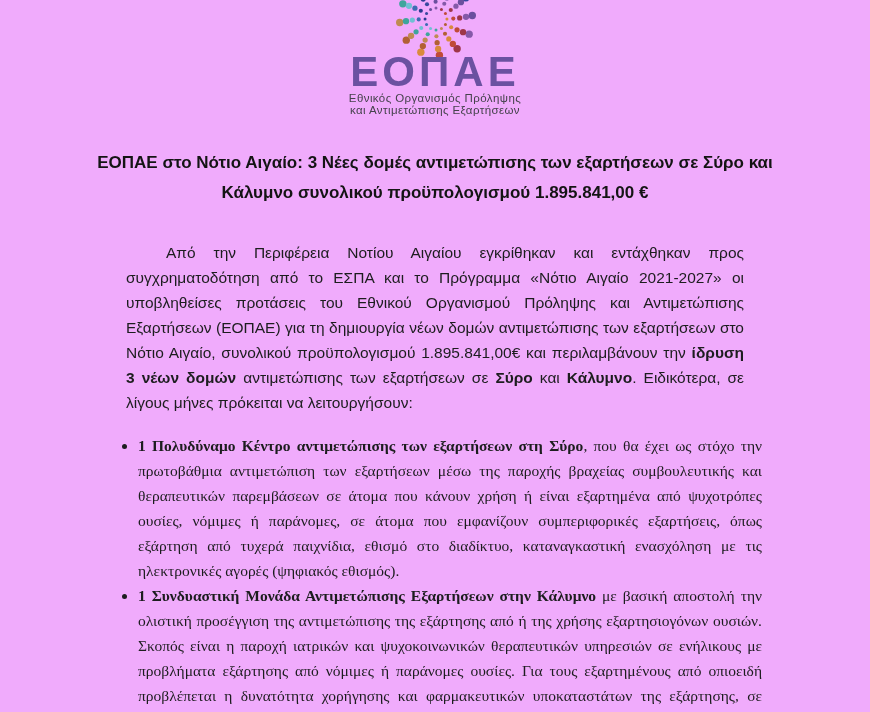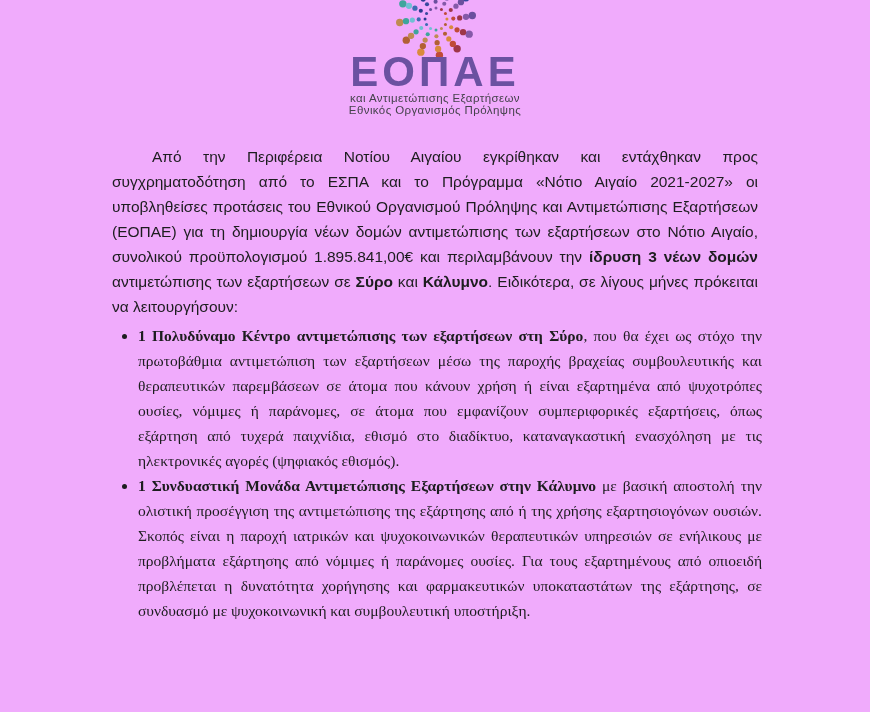--- a/index.html
+++ b/index.html
@@ -63,21 +63,21 @@
   }
   .content {
     width: 654px;
     margin: 32px auto 0 auto;
     font-size: 15.5px;
     line-height: 25px;
     text-align: justify;
     color: #1d1d1f;
   }
   .intro-p {
-    margin: 4px;
+    margin: 18px;
     text-indent: 40px;
     text-align: justify;
   }
   .bullet-list {
     margin: 0;
     padding-left: 30px;
     list-style-type: disc;
   }
   .bullet-list li {
     text-align: justify;
@@ -149,25 +149,26 @@
         <circle cx="65.66" cy="17.81" r="3.75" fill="#37479e"></circle>
         <circle cx="85.37" cy="24.85" r="4.40" fill="#37479e"></circle>
         <circle cx="43.50" cy="38.74" r="1.80" fill="#6a4f9e"></circle>
         <circle cx="49.51" cy="29.41" r="2.45" fill="#6a4f9e"></circle>
         <circle cx="62.93" cy="24.94" r="3.10" fill="#6a4f9e"></circle>
         <circle cx="79.66" cy="29.95" r="3.75" fill="#6a4f9e"></circle>
         <circle cx="93.21" cy="45.91" r="4.40" fill="#6a4f9e"></circle>
       </svg>
     <div class="wordmark" style="color: rgb(107, 81, 161);">ΕΟΠΑΕ</div>
     <div class="logo-subtitle" style="color: rgb(69, 66, 76);">
+      <div>Εθνικός Οργανισμός Πρόληψης</div>
       <div>και Αντιμετώπισης Εξαρτήσεων</div>
-      <div>Εθνικός Οργανισμός Πρόληψης</div>
     </div>
   </div>
 
+  <h1 class="doc-title">ΕΟΠΑΕ στο Νότιο Αιγαίο: 3 Νέες δομές αντιμετώπισης των εξαρτήσεων σε Σύρο και Κάλυμνο συνολικού προϋπολογισμού 1.895.841,00 €</h1>
 
   <div class="content">
     <p class="intro-p"><span>Από την Περιφέρεια Νοτίου Αιγαίου εγκρίθηκαν και εντάχθηκαν προς συγχρηματοδότηση από το ΕΣΠΑ και το Πρόγραμμα «Νότιο Αιγαίο 2021-2027» οι υποβληθείσες προτάσεις του Εθνικού Οργανισμού Πρόληψης και Αντιμετώπισης Εξαρτήσεων (ΕΟΠΑΕ) για τη δημιουργία νέων δομών αντιμετώπισης των εξαρτήσεων στο Νότιο Αιγαίο, συνολικού προϋπολογισμού 1.895.841,00€ και περιλαμβάνουν την </span><span class="b">ίδρυση 3 νέων δομών</span><span> αντιμετώπισης των εξαρτήσεων σε </span><span class="b">Σύρο</span><span> και </span><span class="b">Κάλυμνο</span><span>. Ειδικότερα, σε λίγους μήνες πρόκειται να λειτουργήσουν:</span></p>
 
     <ul class="bullet-list">
       <li><span class="b">1 Πολυδύναμο Κέντρο αντιμετώπισης των εξαρτήσεων στη Σύρο</span><span>, που θα έχει ως στόχο την πρωτοβάθμια αντιμετώπιση των εξαρτήσεων μέσω της παροχής βραχείας συμβουλευτικής και θεραπευτικών παρεμβάσεων σε άτομα που κάνουν χρήση ή είναι εξαρτημένα από ψυχοτρόπες ουσίες, νόμιμες ή παράνομες, σε άτομα που εμφανίζουν συμπεριφορικές εξαρτήσεις, όπως εξάρτηση από τυχερά παιχνίδια, εθισμό στο διαδίκτυο, καταναγκαστική ενασχόληση με τις ηλεκτρονικές αγορές (ψηφιακός εθισμός).</span></li>
       <li><span class="b">1 Συνδυαστική Μονάδα Αντιμετώπισης Εξαρτήσεων στην Κάλυμνο</span><span> με βασική αποστολή την ολιστική προσέγγιση της αντιμετώπισης της εξάρτησης από ή της χρήσης εξαρτησιογόνων ουσιών. Σκοπός είναι η παροχή ιατρικών και ψυχοκοινωνικών θεραπευτικών υπηρεσιών σε ενήλικους με προβλήματα εξάρτησης από νόμιμες ή παράνομες ουσίες. Για τους εξαρτημένους από οπιοειδή προβλέπεται η δυνατότητα χορήγησης και φαρμακευτικών υποκαταστάτων της εξάρτησης, σε συνδυασμό με ψυχοκοινωνική και συμβουλευτική υποστήριξη.</span></li>
     </ul>
   </div>
 

